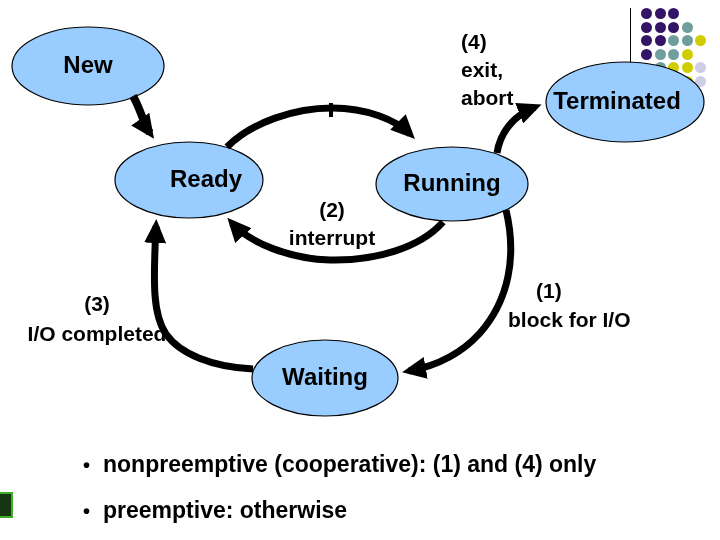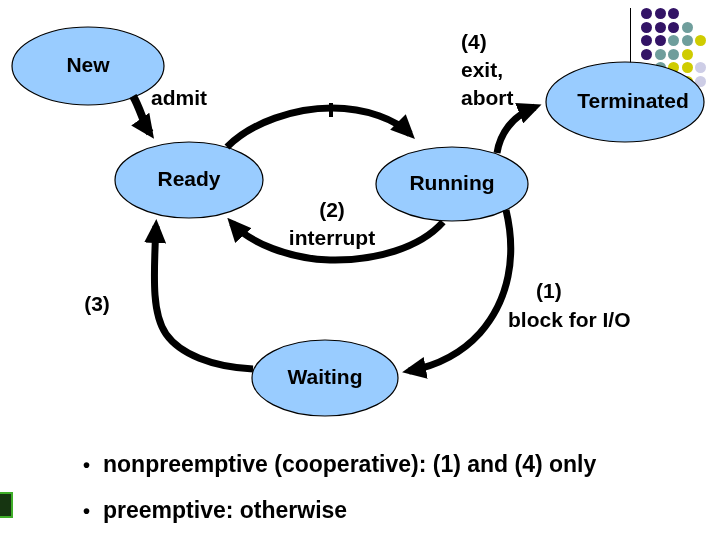--- a/index.html
+++ b/index.html
@@ -11,21 +11,21 @@
   .dot-layer { position:absolute; inset:0; z-index:1; }
   .dot { position:absolute; width:11px; height:11px; border-radius:50%; }
   .vline { position:absolute; left:630px; top:8px; width:1px; height:56px; background:#000; z-index:1; }
   .corner-box {
     position:absolute; left:0; top:492px; width:13px; height:26px; z-index:1;
     background:#163511; border:2px solid #3fae29; border-left:none; box-sizing:border-box;
   }
   .diagram-svg { position:absolute; left:0; top:0; z-index:2; }
   .state-label {
     position:absolute; z-index:3; transform:translate(-50%,-50%);
-    font-size:21px; white-space:nowrap;
+    font-size:24px; white-space:nowrap;
   }
   .lbl { position:absolute; z-index:3; font-size:21px; line-height:28px; white-space:nowrap; }
   .lbl.centered { transform:translateX(-50%); text-align:center; }
   .lbl .indent { margin-left:28px; }
   .bullet-row { position:absolute; left:83px; z-index:3; font-size:23px; line-height:40px; white-space:nowrap; }
   .bullet-marker { display:inline-block; margin-right:13px; font-size:20px; }
 </style>
 </head>
 <body>
 
@@ -75,40 +75,40 @@
     <path d="M 133,96 C 141,110 143,123 150,133" fill="none" stroke-width="8" marker-end="url(#ah)" stroke="#000000"></path>
     <path d="M 227,147 C 252,122 295,108 332,108 C 367,108 396,120 410,134" fill="none" stroke-width="7" marker-end="url(#ah)" stroke="#000000"></path>
     <path d="M 331,103 L 331,117" fill="none" stroke-width="4" stroke="#000000"></path>
     <path d="M 443,222 C 420,248 375,261 330,260 C 290,259 250,243 232,223" fill="none" stroke-width="7" marker-end="url(#ah)" stroke="#000000"></path>
     <path d="M 497,153 C 500,134 512,116 535,107" fill="none" stroke-width="7" marker-end="url(#ah)" stroke="#000000"></path>
     <path d="M 506,210 C 517,256 509,300 480,333 C 461,354 436,366 409,371" fill="none" stroke-width="7" marker-end="url(#ah)" stroke="#000000"></path>
     <path d="M 253,369 C 212,367 180,354 166,334 C 153,315 153,285 156,226" fill="none" stroke-width="7" marker-end="url(#ah)" stroke="#000000"></path>
   </svg>
 
   <div class="state-label" style="left:88px; top:65px;">New</div>
-  <div class="state-label" style="left:189px; top:179px;">Ready</div>
+  <div class="state-label" style="left:206px; top:179px;">Ready</div>
   <div class="state-label" style="left:452px; top:183px;">Running</div>
-  <div class="state-label" style="left:633px; top:101px;">Terminated</div>
+  <div class="state-label" style="left:617px; top:101px;">Terminated</div>
   <div class="state-label" style="left:325px; top:377px;">Waiting</div>
 
-  <div class="lbl" style="left:151px; top:84px;">admit</div>
 
   <div class="lbl" style="left:461px; top:28px;">
     <div>(4)</div>
     <div>exit,</div>
     <div>abort</div>
   </div>
 
   <div class="lbl centered" style="left:332px; top:196px;">
     <div>(2)</div>
     <div>interrupt</div>
   </div>
 
   <div class="lbl centered" style="left:97px; top:289px; line-height:30px;">
     <div>(3)</div>
+    <div>I/O completed</div>
   </div>
 
   <div class="lbl" style="left:508px; top:276px; line-height:29px;">
     <div class="indent">(1)</div>
     <div>block for I/O</div>
   </div>
 
   <div class="bullet-row" style="top:444px;">
     <span class="bullet-marker">•</span><span>nonpreemptive (cooperative): (1) and (4) only</span>
   </div>

